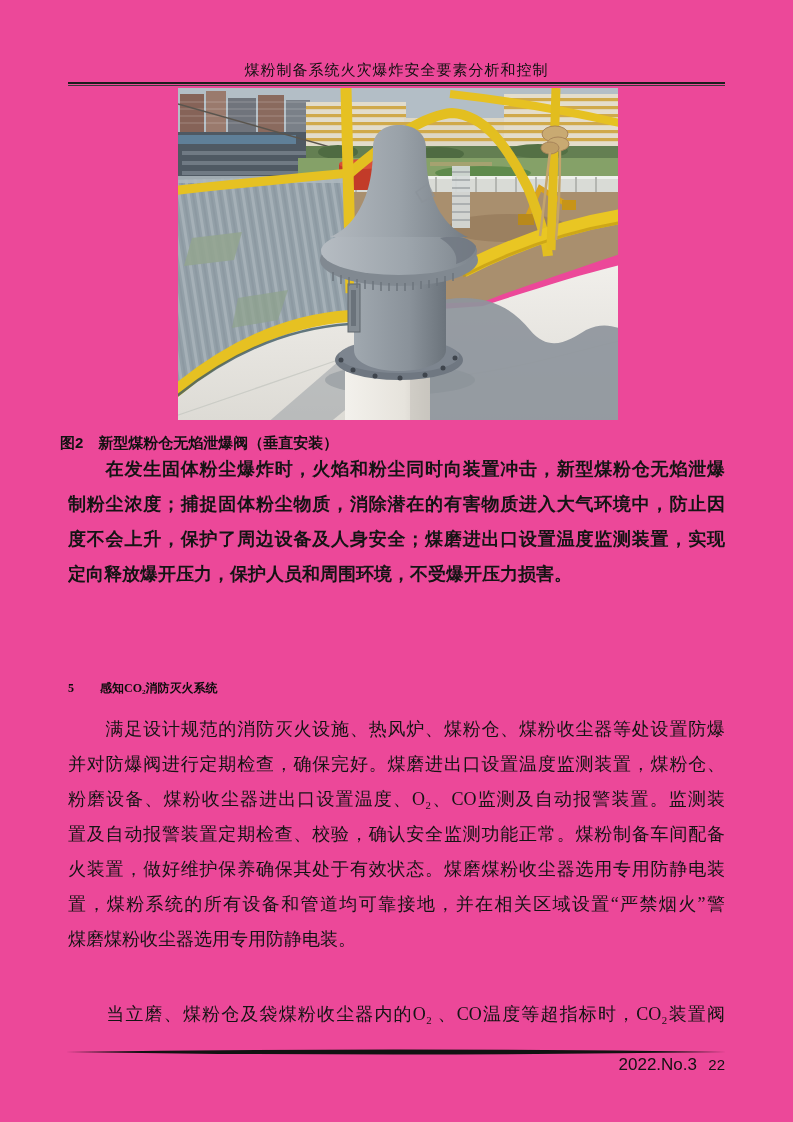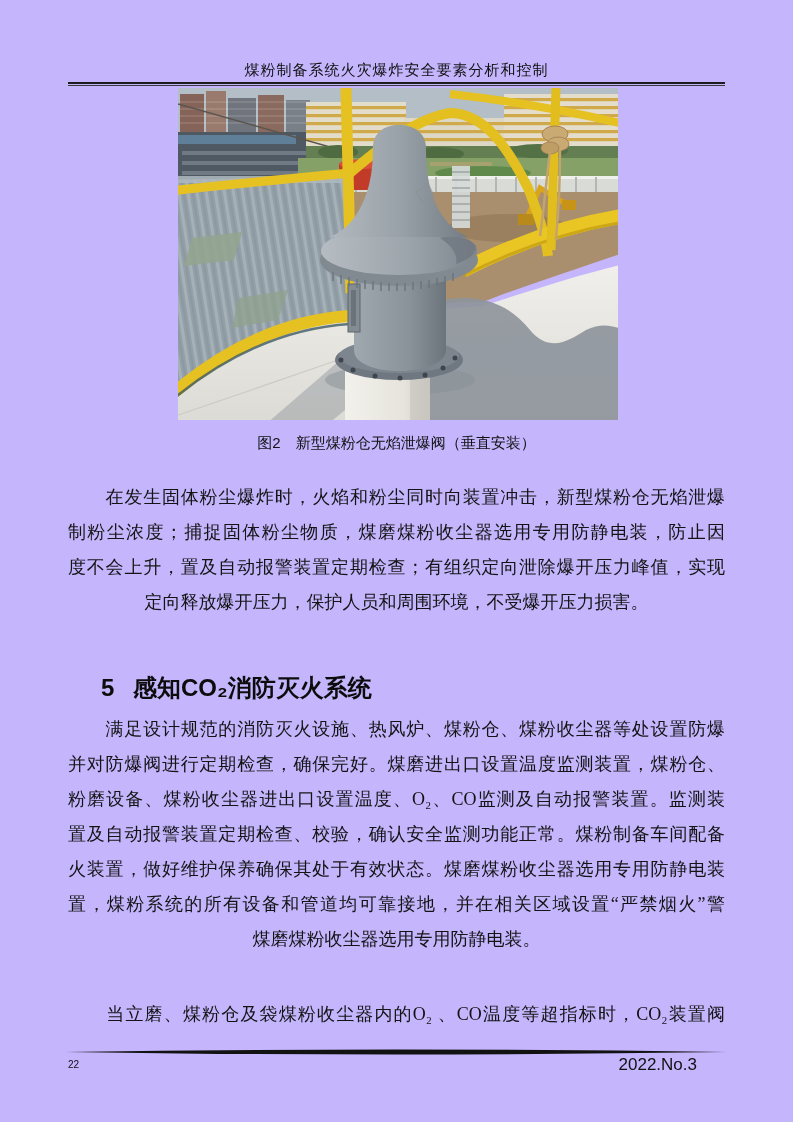--- a/index.html
+++ b/index.html
@@ -1,40 +1,40 @@
 <!DOCTYPE html>
 <html style="--sky: #b3bec6; --rail-yellow: #e6c122; --valve-gray: #99a1a8; --valve-gray-dark: #6f7781; --dome-white: #ebe9e4; --dome-shadow: #8e959c; --roof-gray: #93a0a8; --dirt-tan: #a98f6e; --grass-green: #85a168; --tank-red: #c23b29; --wall-white: #d9dbd6;"><head>
 <meta charset="utf-8">
 <style>
   html,body{margin:0;padding:0;background:#ffffff;}
-  .page{position:relative;width:793px;height:1122px;background:#c4b5fd;overflow:hidden;
+  .page{position:relative;width:793px;height:1122px;background:#ec4899;overflow:hidden;
         font-family:"Liberation Serif","DejaVu Serif",serif;color:#1a1a1a;}
   .header-title{position:absolute;top:58px;left:68px;width:657px;height:24px;line-height:24px;
         text-align:center;font-size:15px;letter-spacing:1px;color:#111;}
   .header-rule{position:absolute;top:82px;left:68px;width:657px;}
   .header-rule .hr-a{height:2px;background:#1d1d1d;}
   .header-rule .hr-b{height:1px;background:#3a3a3a;margin-top:1px;}
   .photo{position:absolute;left:178px;top:88px;width:440px;height:332px;margin:0;padding:0;overflow:hidden;}
   .photo svg{display:block;}
-  .caption{position:absolute;top:432px;left:68px;width:657px;height:22px;line-height:22px;
-        text-align:center;font-weight:normal;font-size:15px;
+  .caption{position:absolute;top:432px;left:60px;width:657px;height:22px;line-height:22px;
+        font-weight:bold;font-size:15px;
         font-family:"Liberation Sans","DejaVu Sans",sans-serif;color:#111;}
   .para{position:absolute;left:68px;width:657px;font-size:18px;color:#141414;}
-  .tline{height:35px;line-height:35px;overflow:hidden;text-align:center;}
+  .tline{height:35px;line-height:35px;overflow:hidden;text-align:left;}
   .tline.jfull{text-align:justify;text-align-last:justify;}
-  .p1{top:480px;}
+  .p1{top:452px;font-weight:bold;}
   .p2{top:712px;}
   .p3{top:997px;}
   .heading{position:absolute;top:669px;left:68px;width:657px;height:38px;line-height:38px;
-        font-family:Liberation Sans, sans-serif;font-weight:bold;font-size:24px;color:#0c0c0c;margin-left:33px;}
+        font-family:Liberation Serif, serif;font-weight:bold;font-size:12px;color:#0c0c0c;}
   .heading .h-num{display:inline-block;min-width:16px;}
   .heading .h-title{margin-left:16px;}
   .footer-rule{position:absolute;top:1049px;left:66px;}
   .footer-page{position:absolute;top:1057px;left:68px;width:657px;height:16px;line-height:16px;
-        text-align:left;font-size:10px;font-family:"Liberation Sans","DejaVu Sans",sans-serif;color:#111;}
+        text-align:right;font-size:15px;font-family:"Liberation Sans","DejaVu Sans",sans-serif;color:#111;}
   .footer-issue{position:absolute;top:1057px;right:96px;height:16px;line-height:16px;
         font-size:17px;font-family:"Liberation Sans","DejaVu Sans",sans-serif;color:#111;}
 </style>
 </head>
 <body>
 
 <div class="page">
 
   <div class="header-title">煤粉制备系统火灾爆炸安全要素分析和控制</div>
   <div class="header-rule">
@@ -245,22 +245,22 @@
         <path d="M195,60 C195,45 206,37 221,37 C236,37 248,45 248,60 C248,92 254,112 264,127 C272,139 281,145 290,149 L152,149 C161,145 170,139 178,127 C188,112 195,92 195,60 Z" fill="url(#gBell)"></path>
         <path d="M238,104 L250,96 L256,108 L244,114 Z" fill="none" stroke="#8a9198" stroke-width="1.5" opacity="0.7"></path>
       </g>
     </svg>
   </figure>
 
   <div class="caption">图2　新型煤粉仓无焰泄爆阀（垂直安装）</div>
 
   <div class="para p1">
       <div class="tline jfull">　　在发生固体粉尘爆炸时，火焰和粉尘同时向装置冲击，新型煤粉仓无焰泄爆</div>
-      <div class="tline jfull">制粉尘浓度；捕捉固体粉尘物质，煤磨煤粉收尘器选用专用防静电装，防止因</div>
-      <div class="tline jfull">度不会上升，置及自动报警装置定期检查；有组织定向泄除爆开压力峰值，实现</div>
+      <div class="tline jfull">制粉尘浓度；捕捉固体粉尘物质，消除潜在的有害物质进入大气环境中，防止因</div>
+      <div class="tline jfull">度不会上升，保护了周边设备及人身安全；煤磨进出口设置温度监测装置，实现</div>
       <div class="tline">定向释放爆开压力，保护人员和周围环境，不受爆开压力损害。</div>
     </div>
 
   <div class="heading">
     <span class="h-num">5</span><span class="h-title">感知CO₂消防灭火系统</span>
   </div>
 
   <div class="para p2">
       <div class="tline jfull">　　满足设计规范的消防灭火设施、热风炉、煤粉仓、煤粉收尘器等处设置防爆阀；</div>
       <div class="tline jfull">并对防爆阀进行定期检查，确保完好。煤磨进出口设置温度监测装置，煤粉仓、</div>

